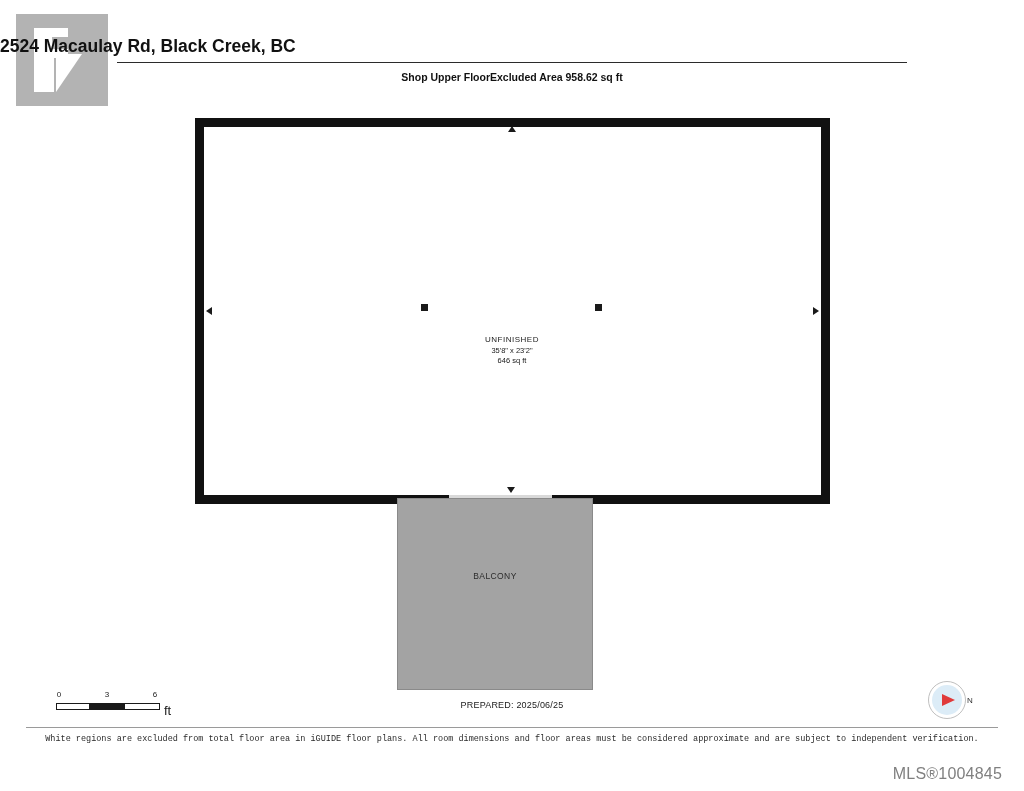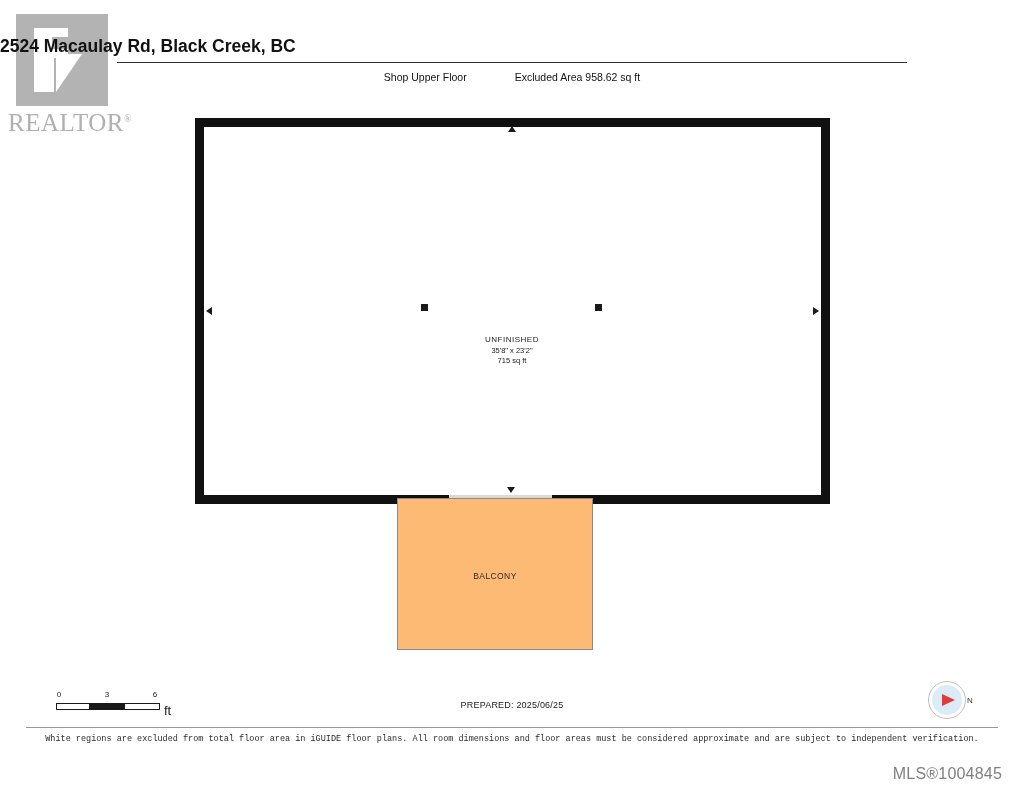--- a/index.html
+++ b/index.html
@@ -105,27 +105,26 @@
   .subhead {
     position: absolute;
     left: 0;
     right: 0;
     top: 71px;
     text-align: center;
     font-size: 10.5px;
     color: #111;
   }
   .subhead .floor-label {
-    font-weight: normal;
+    font-weight: bold;
     margin-top: 36px;
   }
   .subhead .excluded {
     margin-left: 0;
-    font-weight: normal;
-    padding-left: 48px;
+    font-weight: bold;
   }
 
   
   .plan {
     position: absolute;
     left: 0;
     top: 0;
     width: 1024px;
     height: 791px;
   }
@@ -137,24 +136,24 @@
     height: 386px;
     border: 9px solid #111111;
     box-sizing: border-box;
     background: #ffffff;
   }
   .balcony {
     position: absolute;
     left: 397px;
     top: 498px;
     width: 196px;
-    height: 152px;
+    height: 192px;
     border: 1px solid #8a8a8a;
     box-sizing: border-box;
-    background: #fdba74;
+    background: #a3a3a3;
   }
   .balcony-label {
     position: absolute;
     left: 0;
     right: 0;
     top: 72px;
     text-align: center;
     font-size: 8.5px;
     letter-spacing: 0.4px;
     color: #2b2b2b;
@@ -357,21 +356,20 @@
 </head>
 <body>
 
 <div class="realtor-logo">
   <div class="realtor-mark">
     <div class="r-inner"></div>
     <div class="r-bowl"></div>
     <div class="r-bowl-hole"></div>
     <div class="r-leg"></div>
   </div>
-  <div class="realtor-word"><span>REALTOR</span><sup>®</sup></div>
 </div>
 
 <div class="title">2524 Macaulay Rd, Black Creek, BC</div>
 <div class="title-rule"></div>
 <div class="subhead">
   <span class="floor-label">Shop Upper Floor</span><span class="excluded">Excluded Area 958.62 sq ft</span>
 </div>
 
 <div class="plan">
 
@@ -379,21 +377,21 @@
 
   <div class="door-gap"></div>
 
   <div class="balcony">
     <div class="balcony-label">BALCONY</div>
   </div>
 
   <div class="room-label">
     <div class="name">UNFINISHED</div>
     <div class="dims">35'8" x 23'2"</div>
-    <div class="area">715 sq ft</div>
+    <div class="area">646 sq ft</div>
   </div>
 
   <div class="post post-left"></div>
   <div class="post post-right"></div>
 
   <div class="arrow arrow-up"></div>
   <div class="arrow arrow-down"></div>
   <div class="arrow arrow-left"></div>
   <div class="arrow arrow-right"></div>
 </div>

